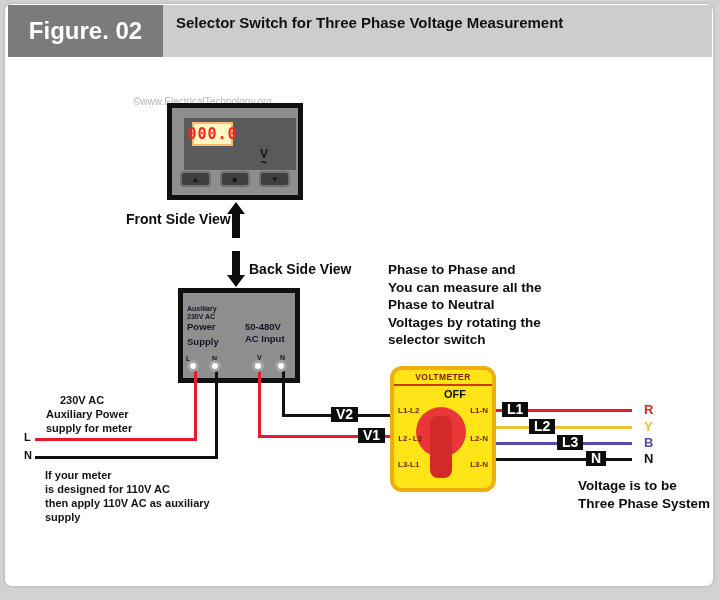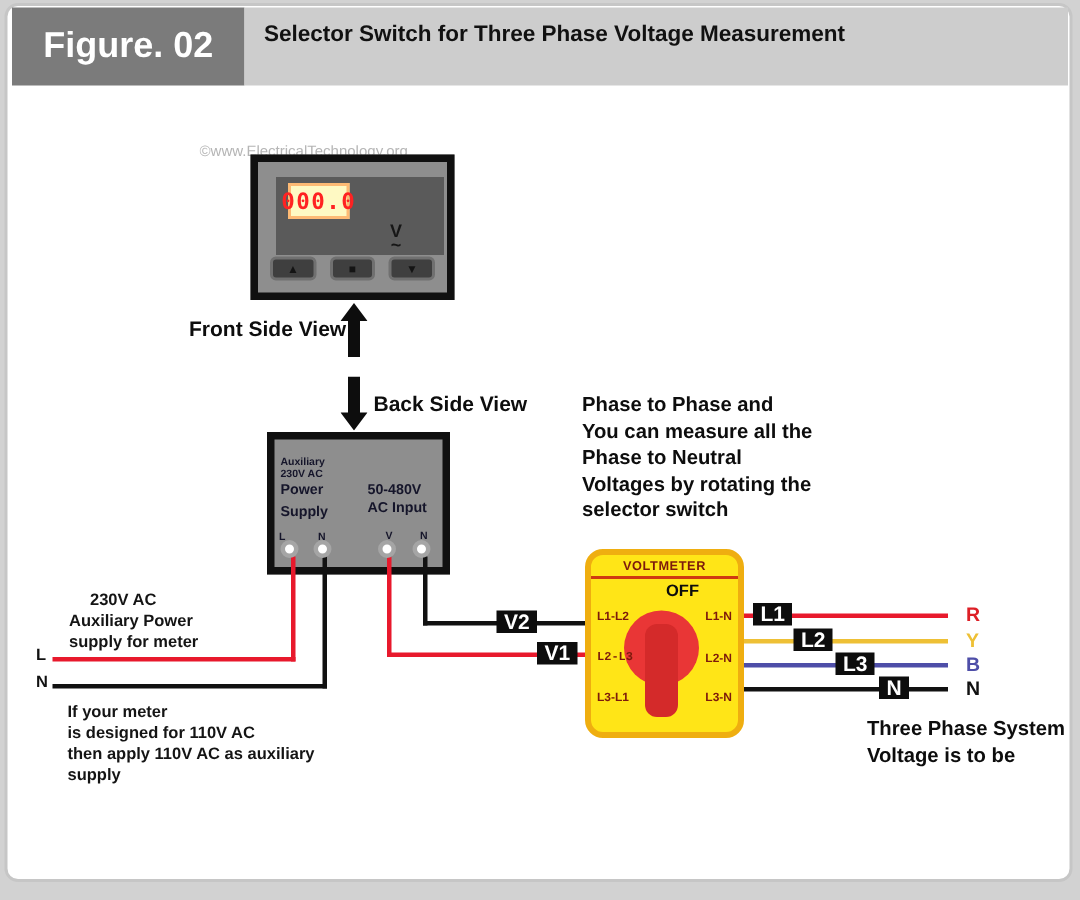--- a/index.html
+++ b/index.html
@@ -197,16 +197,16 @@
   <div class="tagbox" style="left:529px; top:419px;">L2</div>
   <div class="tagbox" style="left:557px; top:435px;">L3</div>
   <div class="tagbox" style="left:586px; top:451px;">N</div>
 
   <span class="phase-letter c-red" style="left:644px; top:402px;">R</span>
   <span class="phase-letter c-yellow" style="left:644px; top:419px;">Y</span>
   <span class="phase-letter c-blue" style="left:644px; top:435px;">B</span>
   <span class="phase-letter c-black" style="left:644px; top:451px;">N</span>
 
   <div class="abs note-big" style="left:578px; top:477px;">
+    <div>Voltage is to be</div>
     <div>Three Phase System</div>
-    <div>Voltage is to be</div>
   </div>
 </div>
 
 </body></html>

